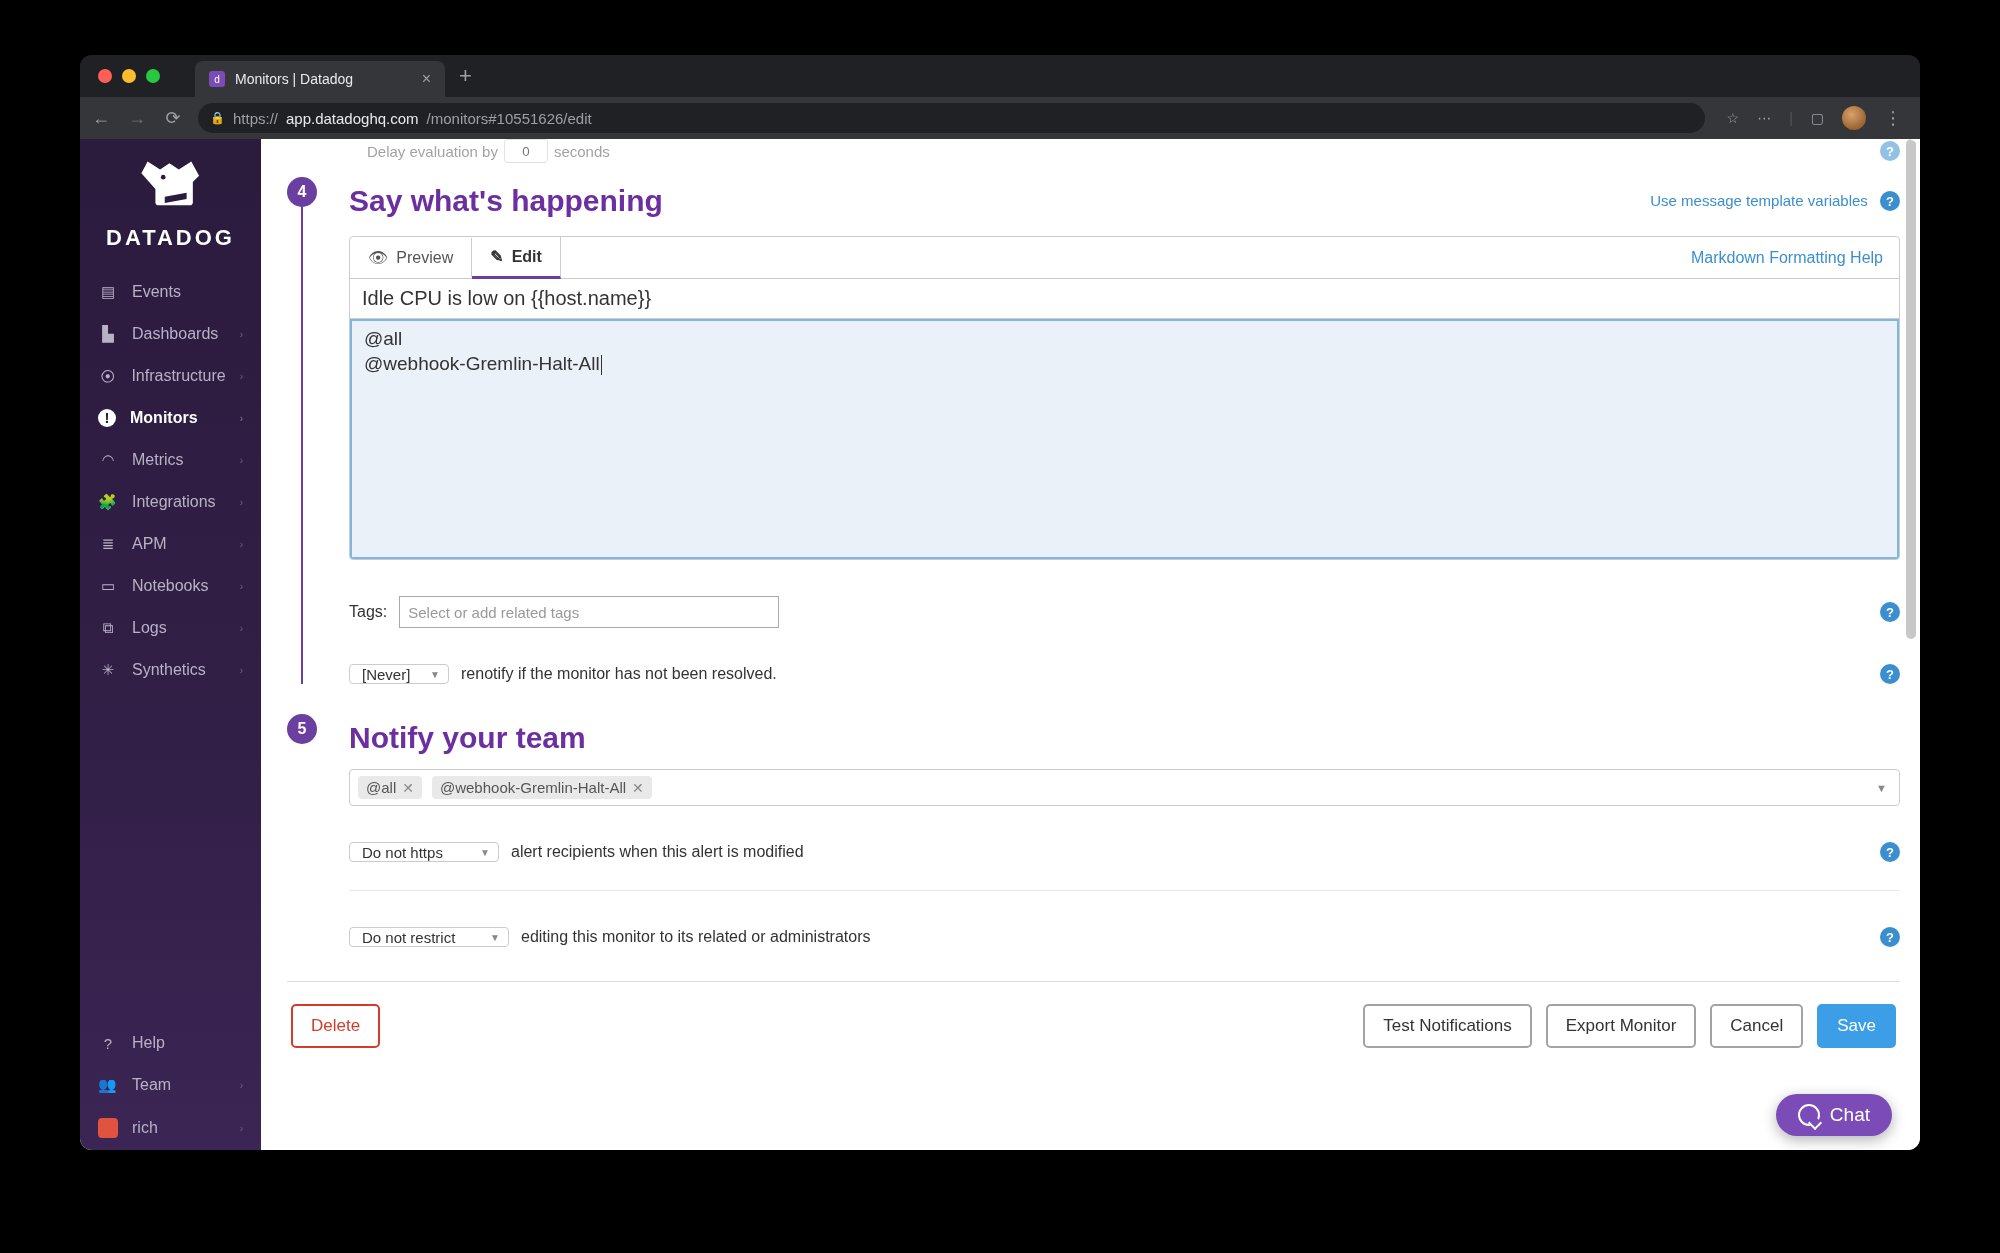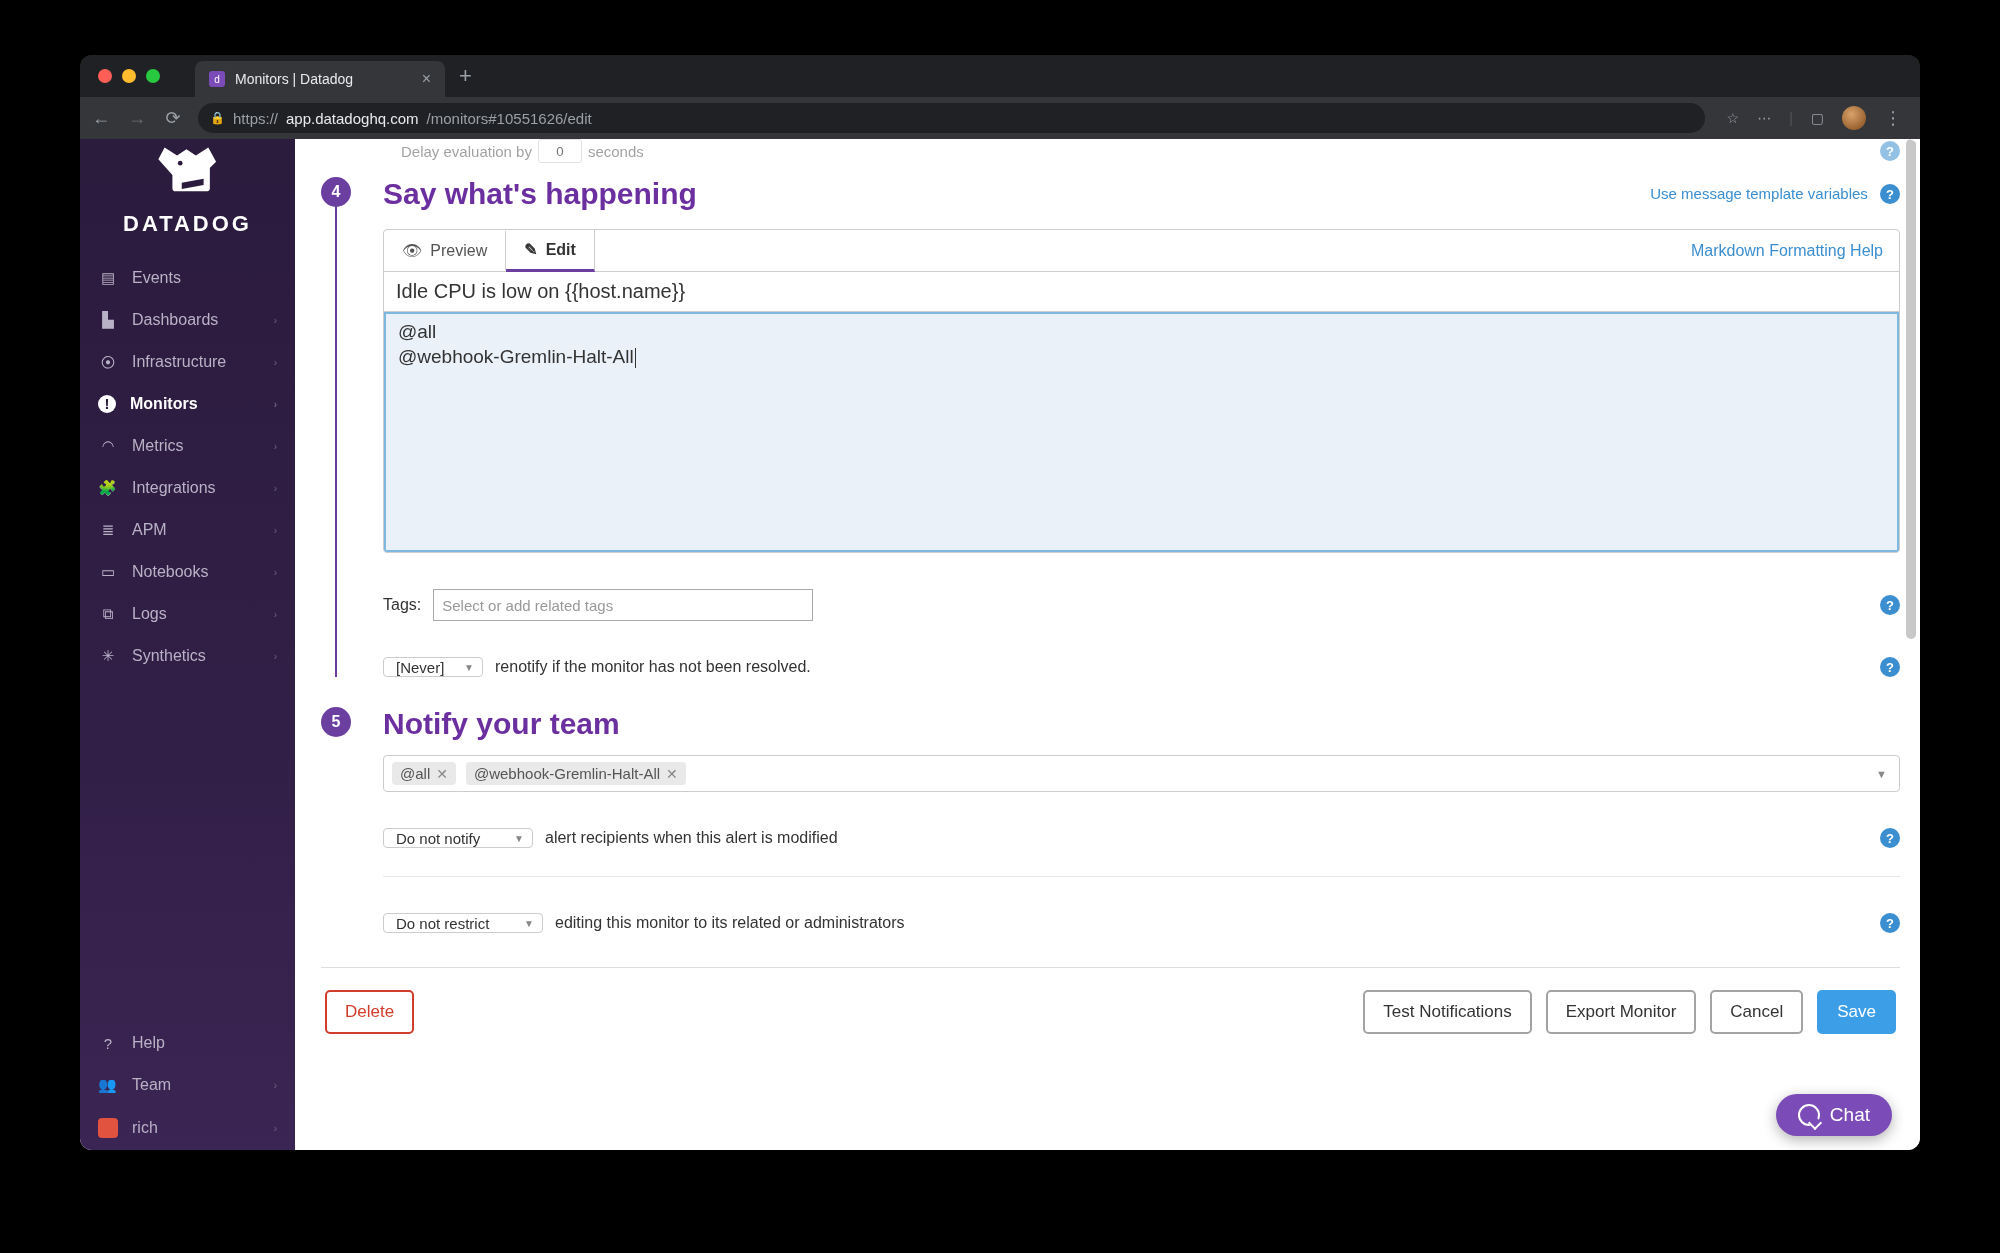--- a/index.html
+++ b/index.html
@@ -80,24 +80,25 @@
 
   
   .app {
     flex: 1;
     display: flex;
     background: #fff;
     overflow: hidden;
   }
 
   .sidebar {
-    width: 215px;
+    width: 181px;
     background: linear-gradient(#2b1b3d,#321f47 60%,#3b2554);
     color: #b9b1c6;
     display:flex; flex-direction:column;
+    padding-top: 14px;
   }
   .logo { display:flex; flex-direction:column; align-items:center; margin-bottom:20px;}
   .dog { width:78px;height:64px;color:#fff;}
   .brand { color:#fff; font-weight:700; letter-spacing:3px; font-size:22px; margin-top:8px;}
   .side-item {
     display:flex; align-items:center; gap:14px;
     padding: 12px 18px; font-size:16px;
     cursor:pointer;
     position:relative;
   }
@@ -139,21 +140,21 @@
     font-size:16px;
     z-index:2;
   }
   .vline{
     position:absolute; left:14px; top:0; bottom:0; width:2px;
     background:#6b3fa0; z-index:1;
   }
   .section-body { flex:1; padding-left:32px;}
   .section-title {
     color:#6b2fa0; font-size:30px; font-weight:700;
-    display:flex; align-items:center;
+    display:flex; align-items:center;margin-top:7px;
   }
   .section-title .title-link {
     margin-left:auto; font-size:15px; font-weight:400; color:#3b8ecf;
   }
   .help-icon {
     display:inline-flex; align-items:center; justify-content:center;
     width:20px;height:20px;border-radius:50%;background:#3b8ecf;color:#fff;
     font-size:13px; font-weight:700; margin-left:8px;
   }
 
@@ -436,21 +437,21 @@
                 <span class="x">✕</span>
               </span>
               <span class="pill">
                 <span>@webhook-Gremlin-Halt-All</span>
                 <span class="x">✕</span>
               </span>
             </div>
 
             <div class="row">
               <div class="select-box" style="min-width:150px">
-                <span>Do not notify</span>
+                <span>Do not https</span>
               </div>
               <span>alert recipients when this alert is modified</span>
               <span class="help-right help-icon">?</span>
             </div>
 
             <div style="border-top:1px solid #e7e7e7;margin-top:28px"></div>
 
             <div class="row">
               <div class="select-box" style="min-width:160px">
                 <span>Do not restrict</span>

